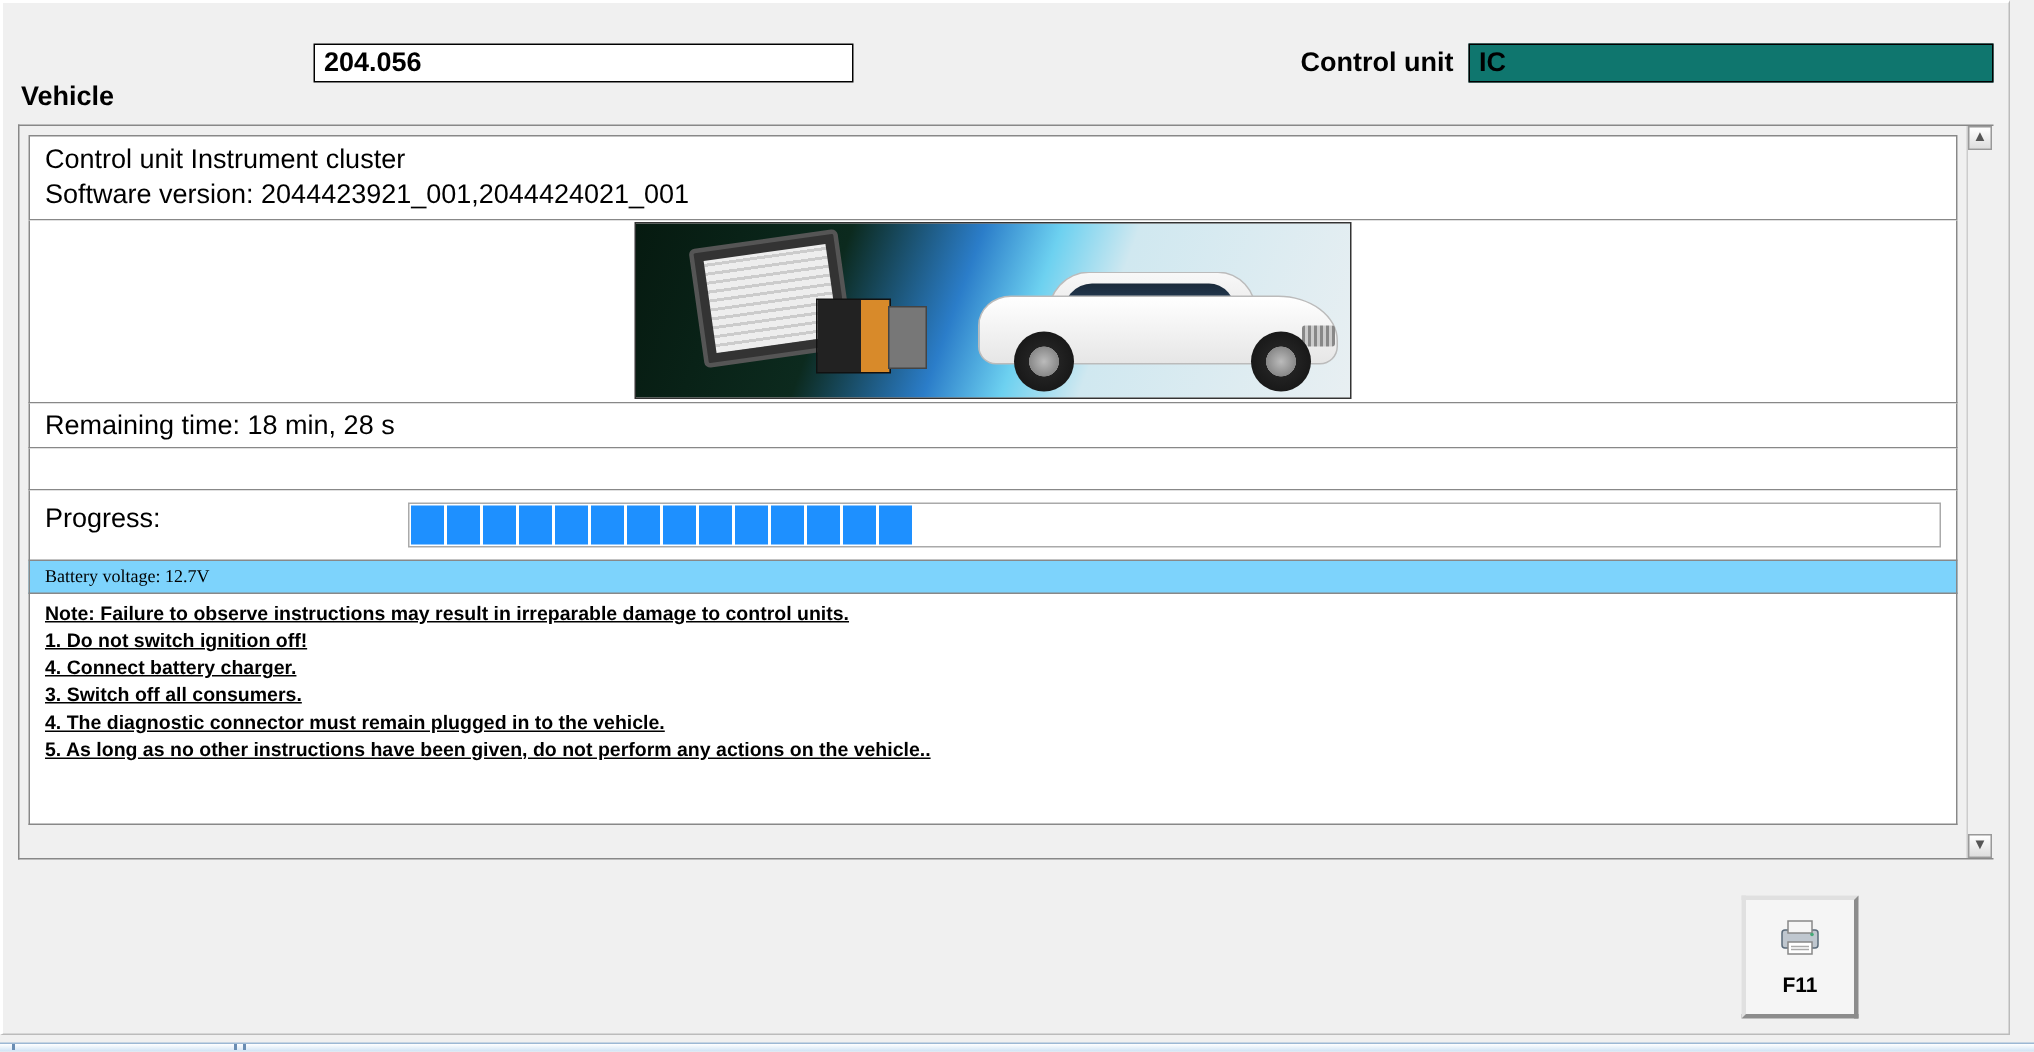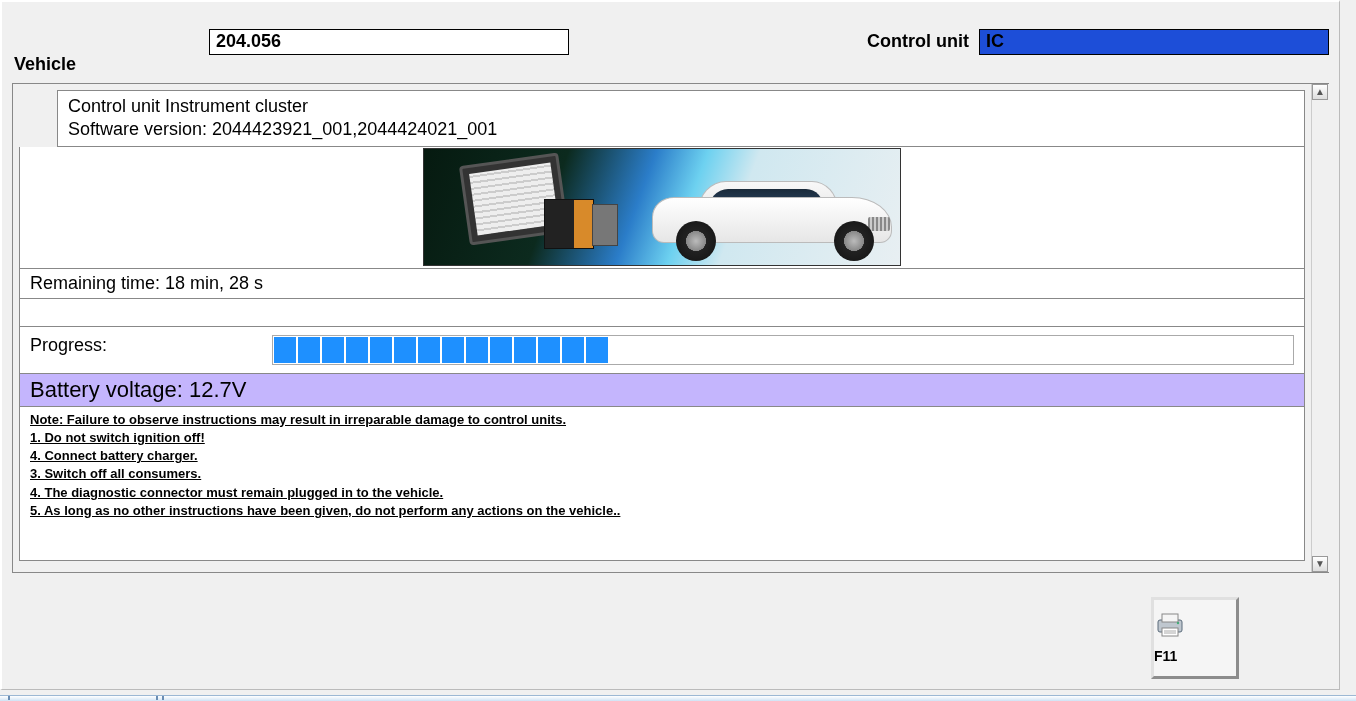--- a/index.html
+++ b/index.html
@@ -49,21 +49,21 @@
   .spacer-header { flex: 1; }
   .label-cu {
     font-weight: bold;
     font-size: 18px;
     padding-right: 10px;
   }
   .input-cu {
     width: 350px;
     height: 26px;
     border: 1px solid #000;
-    background: #1d4ed8;
+    background: #0f766e;
     font-size: 18px;
     font-weight: bold;
     padding: 2px 6px;
     font-family: Arial, sans-serif;
   }
   .title-bar {
     border: 1px solid #888;
     background: #fff;
     font-size: 22px;
     padding: 2px 6px;
@@ -100,21 +100,20 @@
     color: #555;
   }
   .scroll-arrow.up { top: 0; }
   .scroll-arrow.down { bottom: 0; }
   .section {
     border: 1px solid #888;
     background: #fff;
     margin-bottom: 0;
     padding: 4px 10px;
     font-size: 18px;
-    margin-left: 38px;
   }
   .unit-box { line-height: 1.3; }
   .image-box {
     border: 1px solid #888;
     border-top: none;
     background: #fff;
     height: 122px;
     display: flex;
     align-items: center;
     justify-content: center;
@@ -237,46 +236,48 @@
     padding: 1px;
     align-items: stretch;
   }
   .progress-seg {
     width: 22px;
     background: #1e90ff;
   }
   .battery-box {
     border: 1px solid #888;
     border-top: none;
-    background: #c4b5fd;
+    background: #7dd3fc;
     padding: 3px 10px;
-    font-size: 22px;
+    font-size: 12px;
+    font-family: Liberation Serif, serif;
   }
   .note-box {
     border: 1px solid #888;
     border-top: none;
     background: #fff;
     padding: 4px 10px 40px 10px;
     font-size: 13px;
     font-weight: bold;
     line-height: 1.4;
     text-decoration: underline;
   }
   .footer {
     position: absolute;
     right: 100px;
     bottom: 10px;
   }
   .f11-btn {
-    width: 88px;
+    width: 78px;
     height: 82px;
     border: 3px outset #e0e0e0;
     background: #f5f5f5;
     display: flex;
     flex-direction: column;
+    align-items: center;
     justify-content: center;
     gap: 10px;
     font-size: 14px;
     font-weight: bold;
     cursor: pointer;
   }
   .printer-icon {
     width: 32px; height: 26px;
   }
   .task-sep {

